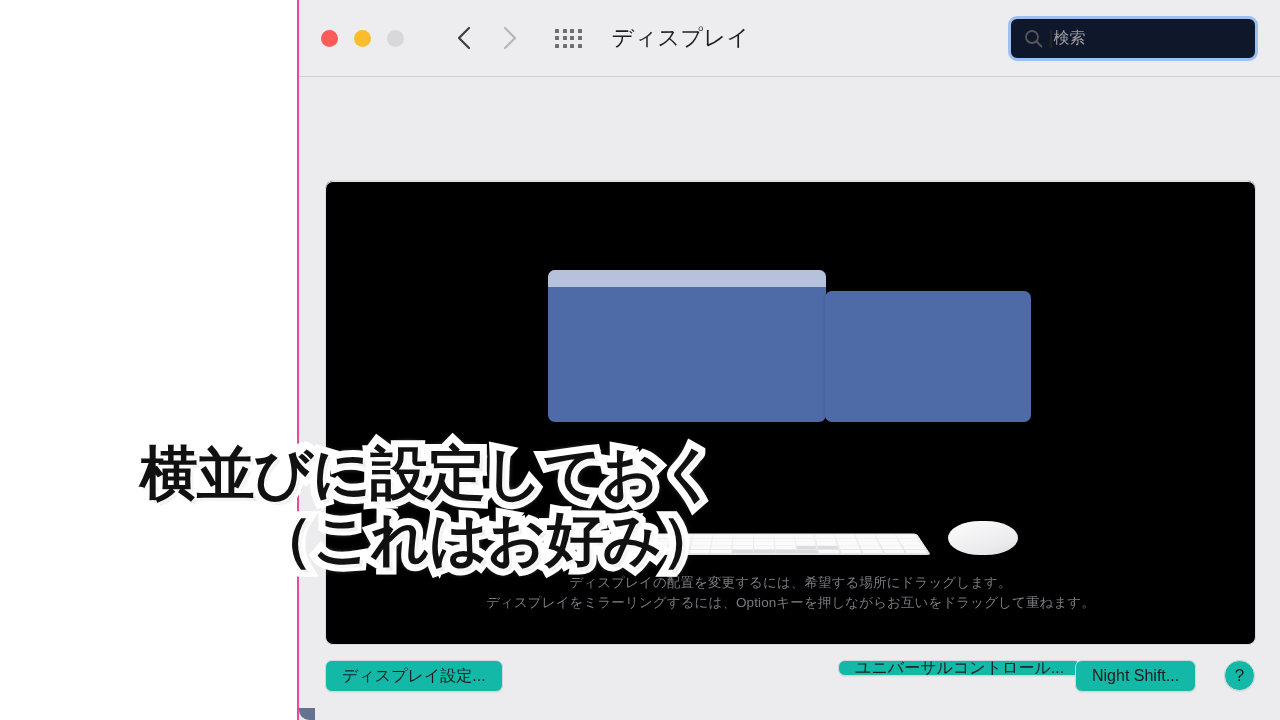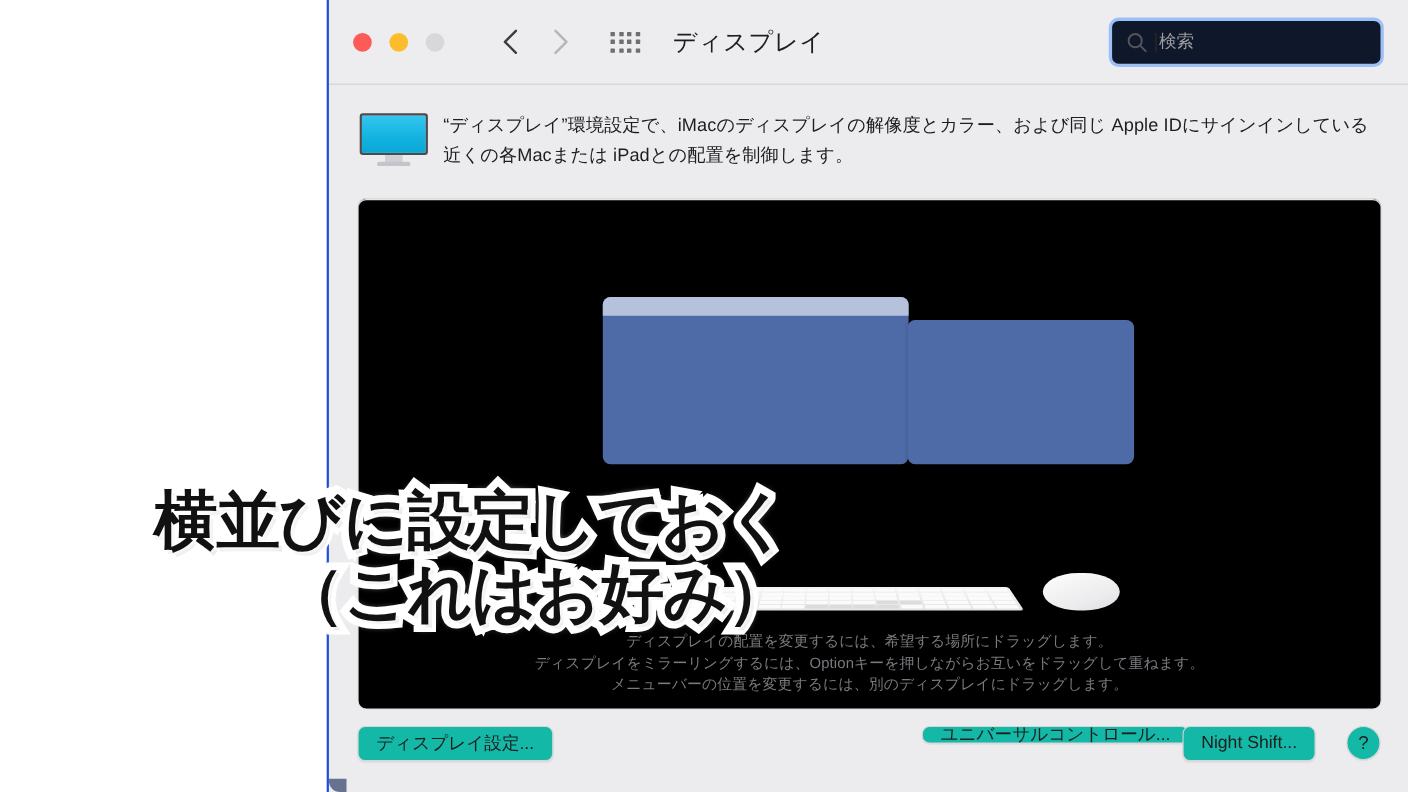--- a/index.html
+++ b/index.html
@@ -9,21 +9,21 @@
     background:#ffffff;
     position:relative;
   }
 
   
   #prefs-window{
     position:absolute;
     left:297px; top:0px;
     width:983px; height:720px;
     background:#ececee;
-    border-left:2px solid #1d4ed8;
+    border-left:2px solid #ec4899;
     overflow:hidden;
   }
   #window-corner-tl{
     position:absolute; left:0; top:0; width:26px; height:14px;
     background:#2b3a63;
     border-top-left-radius:10px;
     pointer-events:none;
   }
   #window-corner-bl{
     position:absolute; left:0; bottom:0; width:16px; height:12px;
@@ -275,28 +275,20 @@
     <div id="search-wrap">
       <svg id="search-icon" width="19" height="19" viewBox="0 0 19 19">
         <circle cx="8" cy="8" r="6" fill="none" stroke="#55555a" stroke-width="1.8"></circle>
         <line x1="12.5" y1="12.5" x2="17.5" y2="17.5" stroke="#55555a" stroke-width="1.8" stroke-linecap="round"></line>
       </svg>
       <span id="search-caret"></span>
       <span id="search-placeholder">検索</span>
     </div>
   </div>
 
-  <div id="desc-row">
-    <div id="display-icon">
-      <div class="screen"></div>
-      <div class="neck"></div>
-      <div class="foot"></div>
-    </div>
-    <div id="desc-text">“ディスプレイ”環境設定で、iMacのディスプレイの解像度とカラー、および同じ Apple IDにサインインしている近くの各Macまたは iPadとの配置を制御します。</div>
-  </div>
 
   <div id="arrange-panel">
 
     <div class="display-rect" id="display-main">
       <div class="menubar"></div>
     </div>
 
     <div class="display-rect" id="display-secondary"></div>
 
     <div id="peripherals">
@@ -383,21 +375,20 @@
             <i></i>
             <i></i>
         </div>
       </div>
       <div id="mouse"></div>
     </div>
 
     <div id="hint-lines">
       <div>ディスプレイの配置を変更するには、希望する場所にドラッグします。</div>
       <div>ディスプレイをミラーリングするには、Optionキーを押しながらお互いをドラッグして重ねます。</div>
-      <div>メニューバーの位置を変更するには、別のディスプレイにドラッグします。</div>
     </div>
   </div>
 
   <button class="btn" id="btn-display-settings">ディスプレイ設定...</button>
   <button class="btn" id="btn-universal-control">ユニバーサルコントロール...</button>
   <button class="btn" id="btn-night-shift">Night Shift...</button>
   <button class="btn" id="btn-help">?</button>
 </div>
 
 <div id="caption-overlay">

